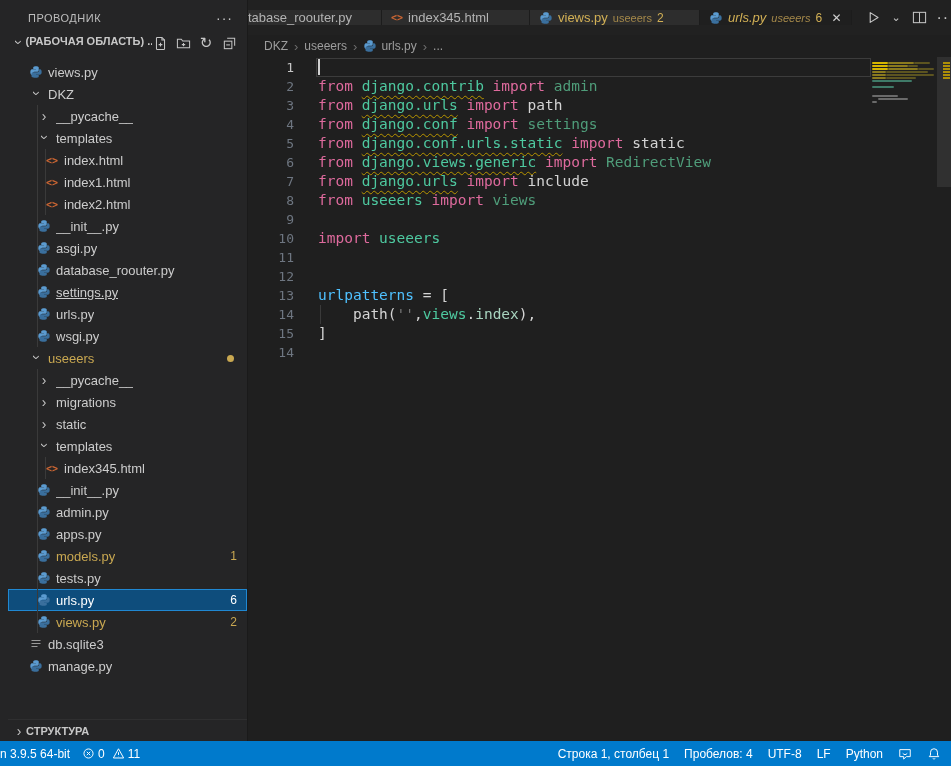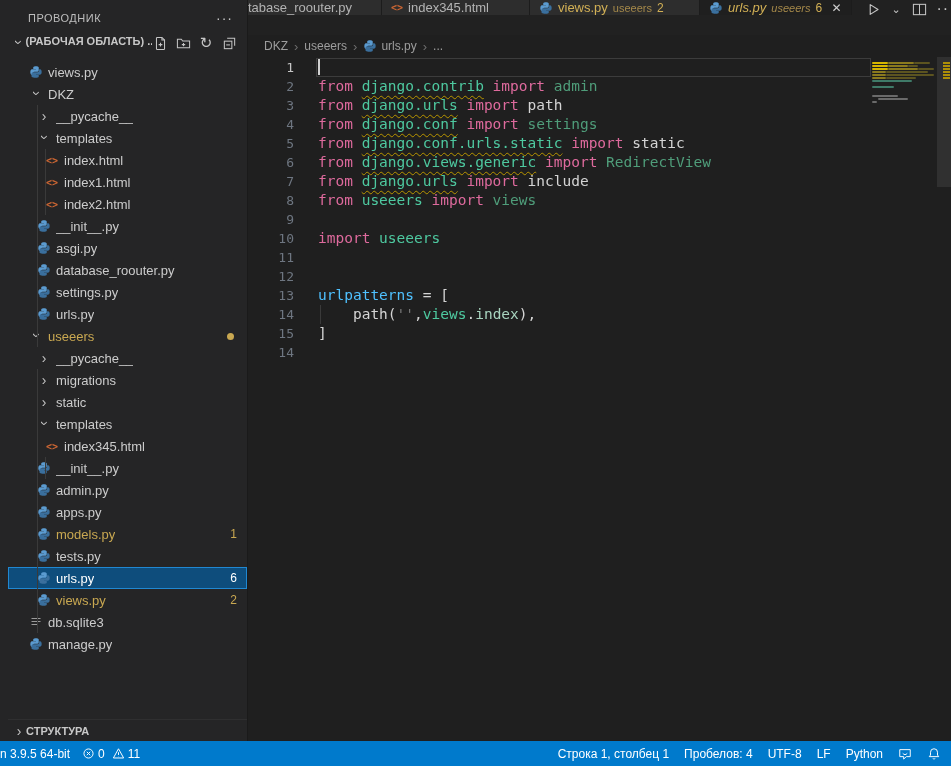--- a/index.html
+++ b/index.html
@@ -33,21 +33,21 @@
   .tree-row.selected .badge{color:#fff;}
   .tree-row .dot{margin-left:auto;margin-right:13px;width:7px;height:7px;border-radius:50%;background:#c9a851;}
   .tree-guide{position:absolute;width:1px;background:#3a3a3a;}
   .html-glyph{font-family:"DejaVu Sans Mono",monospace;font-size:10px;color:#cc6633;font-weight:700;}
 
   .sb-outline-row{height:22px;flex:none;display:flex;align-items:center;font-size:11px;font-weight:700;
     color:#c8c8c8;padding-left:4px;border-top:1px solid #2f2f30;}
 
   
   .editor-col{flex:1;min-width:0;display:flex;flex-direction:column;}
-  .tabbar{height:35px;flex:none;background:#212121;display:flex;align-items:flex-start;}
+  .tabbar{height:35px;flex:none;background:#212121;display:flex;align-items:center;}
   .tab{display:flex;align-items:center;gap:5px;padding:0 9px;font-size:13px;background:#2d2d2d;
     color:#b3b3b3;border-right:1px solid #1c1c1c;overflow:hidden;white-space:nowrap;flex:none;cursor:pointer;}
   .tab.clip{padding-left:0;}
   .tab.active{background:#1f1f1f;color:#e4e4e4;}
   .tab .ticon{flex:none;display:flex;align-items:center;}
   .tab .dir{font-size:11px;color:#8f8f8f;}
   .tab .badge{font-size:12px;color:#d2b055;}
   .tab.gold .lbl{color:#d2b055;}
   .tab.gold .dir{color:#a5894a;}
   .tab.active .lbl,.tab.active .dir{font-style:italic;}
@@ -208,41 +208,52 @@
             <span class="cell">
               <span>
                 <svg width="14" height="14" viewBox="0 0 32 32">
                   <path fill="#5b9bd0" d="M15.9 3c-6.6 0-6.2 2.9-6.2 2.9v3h6.3v.9H7.2S3 9.3 3 15.9c0 6.6 3.7 6.4 3.7 6.4h2.2v-3.1s-.1-3.7 3.6-3.7h6.3s3.5.1 3.5-3.4V6.4S22.9 3 15.9 3z"></path>
                   <path fill="#3a6f9d" d="M16.1 29c6.6 0 6.2-2.9 6.2-2.9v-3h-6.3v-.9h8.8s4.2.5 4.2-6.1c0-6.6-3.7-6.4-3.7-6.4h-2.2v3.1s.1 3.7-3.6 3.7H9.2s-3.5-.1-3.5 3.4v5.7S5.1 29 16.1 29z"></path>
                 </svg>
               </span>
             </span>
             <span class="lbl">database_roouter.py</span>
           </div>
-          <div class="tree-row" style="padding-left: 28px;">
+          <div class="tree-row" style="padding-left: 28px; text-decoration: underline;">
             <span class="cell">
               <span>
                 <svg width="14" height="14" viewBox="0 0 32 32">
                   <path fill="#5b9bd0" d="M15.9 3c-6.6 0-6.2 2.9-6.2 2.9v3h6.3v.9H7.2S3 9.3 3 15.9c0 6.6 3.7 6.4 3.7 6.4h2.2v-3.1s-.1-3.7 3.6-3.7h6.3s3.5.1 3.5-3.4V6.4S22.9 3 15.9 3z"></path>
                   <path fill="#3a6f9d" d="M16.1 29c6.6 0 6.2-2.9 6.2-2.9v-3h-6.3v-.9h8.8s4.2.5 4.2-6.1c0-6.6-3.7-6.4-3.7-6.4h-2.2v3.1s.1 3.7-3.6 3.7H9.2s-3.5-.1-3.5 3.4v5.7S5.1 29 16.1 29z"></path>
                 </svg>
               </span>
             </span>
             <span class="lbl">settings.py</span>
           </div>
           <div class="tree-row" style="padding-left: 28px;">
             <span class="cell">
               <span>
                 <svg width="14" height="14" viewBox="0 0 32 32">
                   <path fill="#5b9bd0" d="M15.9 3c-6.6 0-6.2 2.9-6.2 2.9v3h6.3v.9H7.2S3 9.3 3 15.9c0 6.6 3.7 6.4 3.7 6.4h2.2v-3.1s-.1-3.7 3.6-3.7h6.3s3.5.1 3.5-3.4V6.4S22.9 3 15.9 3z"></path>
                   <path fill="#3a6f9d" d="M16.1 29c6.6 0 6.2-2.9 6.2-2.9v-3h-6.3v-.9h8.8s4.2.5 4.2-6.1c0-6.6-3.7-6.4-3.7-6.4h-2.2v3.1s.1 3.7-3.6 3.7H9.2s-3.5-.1-3.5 3.4v5.7S5.1 29 16.1 29z"></path>
                 </svg>
               </span>
             </span>
             <span class="lbl">urls.py</span>
+          </div>
+          <div class="tree-row" style="padding-left: 28px;">
+            <span class="cell">
+              <span>
+                <svg width="14" height="14" viewBox="0 0 32 32">
+                  <path fill="#5b9bd0" d="M15.9 3c-6.6 0-6.2 2.9-6.2 2.9v3h6.3v.9H7.2S3 9.3 3 15.9c0 6.6 3.7 6.4 3.7 6.4h2.2v-3.1s-.1-3.7 3.6-3.7h6.3s3.5.1 3.5-3.4V6.4S22.9 3 15.9 3z"></path>
+                  <path fill="#3a6f9d" d="M16.1 29c6.6 0 6.2-2.9 6.2-2.9v-3h-6.3v-.9h8.8s4.2.5 4.2-6.1c0-6.6-3.7-6.4-3.7-6.4h-2.2v3.1s.1 3.7-3.6 3.7H9.2s-3.5-.1-3.5 3.4v5.7S5.1 29 16.1 29z"></path>
+                </svg>
+              </span>
+            </span>
+            <span class="lbl">wsgi.py</span>
           </div>
           <div class="tree-row gold" style="padding-left: 20px;">
             <span class="cell">
               <span class="chev expanded">›</span>
             </span>
             <span class="lbl">useeers</span>
             <span class="dot"></span>
           </div>
           <div class="tree-row" style="padding-left: 28px;">
             <span class="cell">

